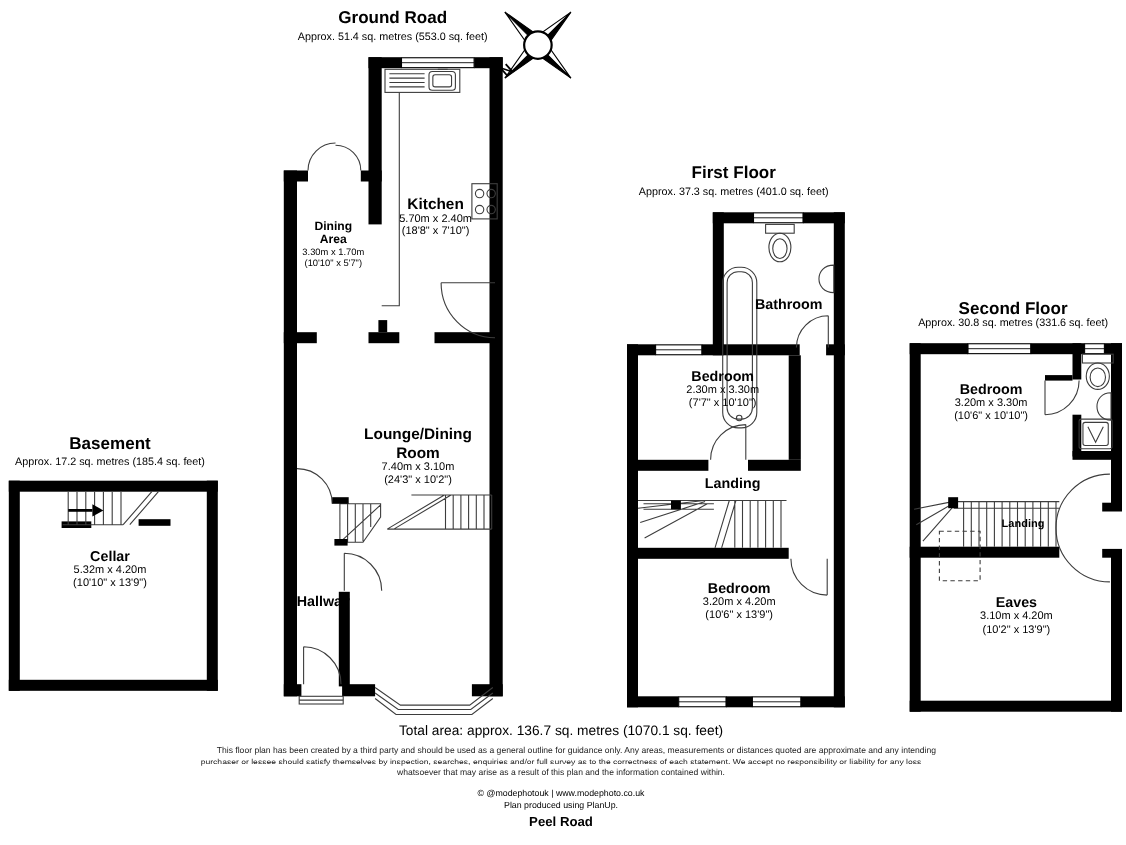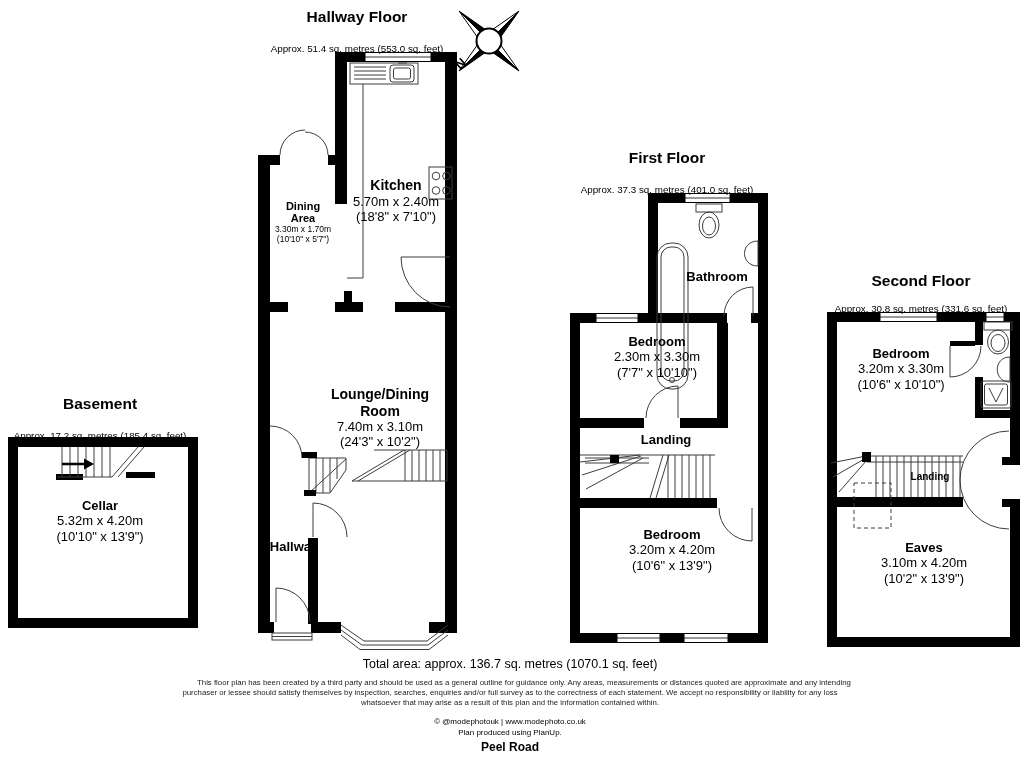--- a/index.html
+++ b/index.html
@@ -1,26 +1,26 @@
 <!DOCTYPE html>
 <html><head>
 <meta charset="utf-8">
 <style>
   html,body{margin:0;padding:0}
   body{width:1024px;height:768px;background:#fff;font-family:"Liberation Sans",sans-serif;
        position:relative;overflow:hidden;color:#000}
   #plan-canvas{position:absolute;left:0;top:0}
   .lbl{position:absolute;transform:translateX(-50%);text-align:center;white-space:nowrap;line-height:1.18}
   .t1{font-size:15.5px;font-weight:bold}
-  .t2{font-size:9.8px;margin-top:16px}
+  .t2{font-size:9.8px;margin-top:1px}
   .rname{font-size:13px;font-weight:bold}
   .rname.lg{font-size:14px}
   .rname.sm{font-size:11px;line-height:1.05}
   .rname.xs{font-size:10px}
-  .rdims{font-size:13px}
+  .rdims{font-size:10px}
   .rdims.sm{font-size:8.5px}
   .total{font-size:12.5px}
   .disc{font-size:7.8px;color:#222}
   .tiny{font-size:8px}
   .road{font-size:12px;font-weight:bold}
 </style>
 </head>
 <body>
 
 <svg id="plan-canvas" width="1024" height="768" viewBox="0 0 1024 768">
@@ -200,21 +200,21 @@
     <polygon points="489,41 500,44 519,71" fill="#fff"></polygon>
     <polygon points="489,41 486,52 459,71" fill="#000"></polygon>
     <polygon points="489,41 478,44 459,71" fill="#fff"></polygon>
     <polygon points="489,41 486,30 459,11" fill="#000"></polygon>
     <polygon points="489,41 478,38 459,11" fill="#fff"></polygon>
     <circle cx="489" cy="41" r="12.5" fill="#fff" stroke="#000" stroke-width="2"></circle>
     <text x="460" y="70" transform="rotate(-42 460 70)" font-family="Liberation Sans, sans-serif" font-size="13" font-weight="bold" fill="#000" stroke="none">N</text>
   </g>
 </svg>
 
-<div class="lbl t1" style="left:357px;top:8px">Hallway Floor</div>
+<div class="lbl t1" style="left:357px;top:8px">Ground Road</div>
 <div class="lbl t2" style="left:357px;top:27px">Approx. 51.4 sq. metres (553.0 sq. feet)</div>
 
 <div class="lbl t1" style="left:667px;top:149px">First Floor</div>
 <div class="lbl t2" style="left:667px;top:168px">Approx. 37.3 sq. metres (401.0 sq. feet)</div>
 
 <div class="lbl t1" style="left:921px;top:272px">Second Floor</div>
 <div class="lbl t2" style="left:921px;top:287px">Approx. 30.8 sq. metres (331.6 sq. feet)</div>
 
 <div class="lbl t1" style="left:100px;top:395px">Basement</div>
 <div class="lbl t2" style="left:100px;top:414px">Approx. 17.2 sq. metres (185.4 sq. feet)</div>

